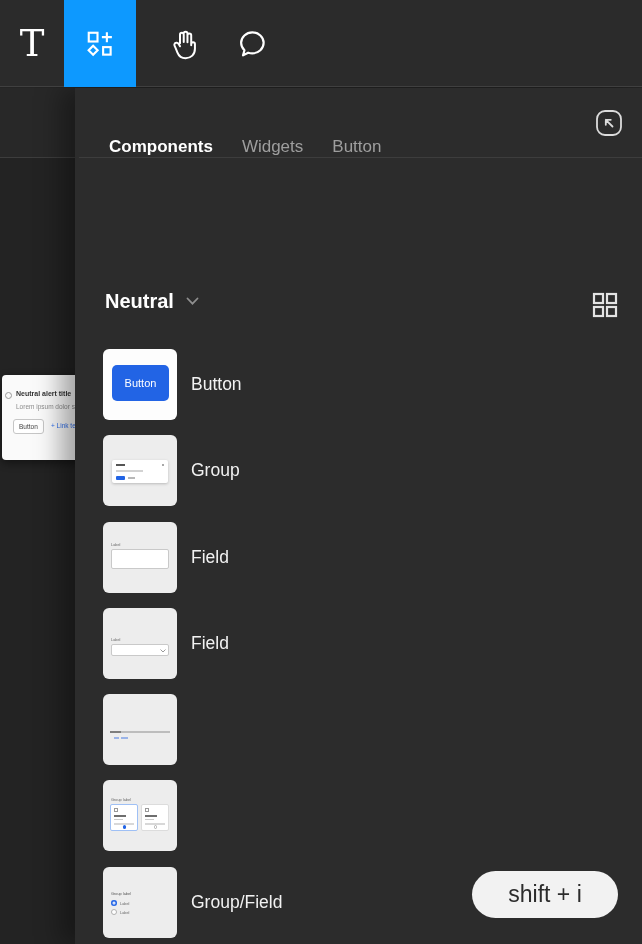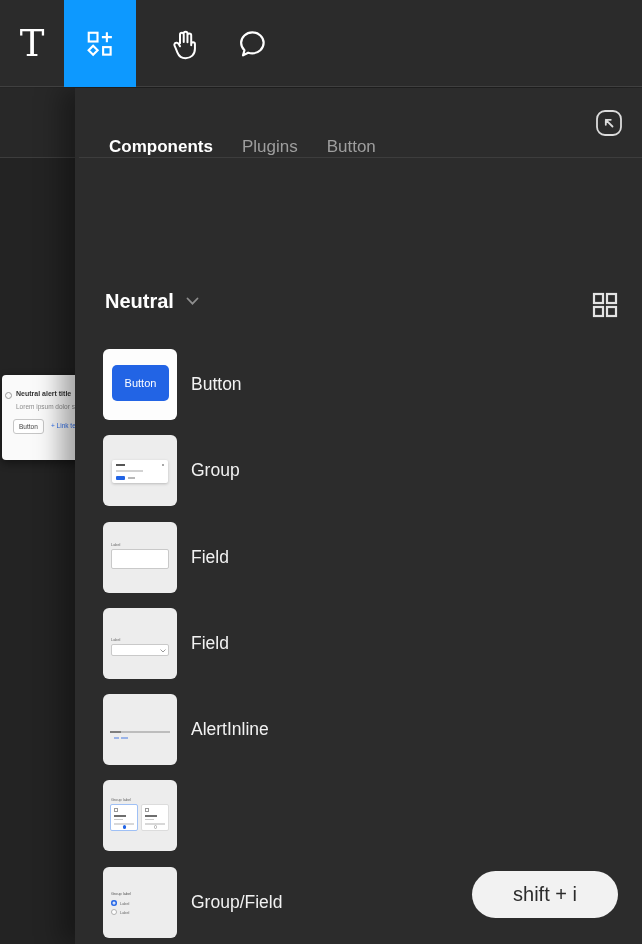--- a/index.html
+++ b/index.html
@@ -117,21 +117,21 @@
       <svg width="32" height="32" viewBox="0 0 25 25" fill="none" stroke="#ffffff" stroke-width="1.7" stroke-linejoin="round">
         <path d="M12.8 3.4c-4.9 0-8.8 3.7-8.8 8.2 0 2.3 1 4.3 2.6 5.8l-1.1 4 4-2.1c1 .3 2.1.5 3.3.5 4.9 0 8.8-3.7 8.8-8.2s-3.9-8.2-8.8-8.2z"></path>
       </svg>
     </div>
   </div>
 
   <div class="panel">
 
     <div class="panel-header">
       <span class="tab active">Components</span>
-      <span class="tab">Plugins</span>
+      <span class="tab">Widgets</span>
       <span class="tab">Button</span>
       <span class="open-window-btn">
         <svg width="30" height="30" viewBox="0 0 30 30" fill="none" stroke="#dcdcdc" stroke-width="1.8" stroke-linecap="round" stroke-linejoin="round">
           <rect x="3" y="3" width="24" height="24" rx="8"></rect>
           <path d="M18.5 18.5 11.8 11.8M11.8 16.8v-5h5"></path>
         </svg>
       </span>
     </div>
 
 
@@ -192,21 +192,20 @@
       <span class="item-label">Field</span>
     </div>
 
     <div class="item-row" style="top:606px;">
       <div class="thumb">
         <span class="bar" style="left:7px;top:37px;width:60px;height:1.5px;background:#bdbdbd;"></span>
         <span class="bar" style="left:7px;top:36.5px;width:11px;height:2px;background:#7e7e7e;"></span>
         <span class="bar" style="left:11px;top:43px;width:5px;height:1.5px;background:#9bb4e8;"></span>
         <span class="bar" style="left:18px;top:43px;width:7px;height:1.5px;background:#9bb4e8;"></span>
       </div>
-      <span class="item-label">AlertInline</span>
     </div>
 
     <div class="item-row" style="top:692px;">
       <div class="thumb">
         <span class="t-micro" style="position:absolute;left:8px;top:16px;">Group label</span>
         <div class="g-card" style="left:7px;border:1px solid #9fc0f5;">
           <span class="bar" style="left:3px;top:3px;width:3.5px;height:3.5px;background:#fff;border:1px solid #999;"></span>
           <span class="bar" style="left:3px;top:9.5px;width:12px;height:2px;background:#6e6e6e;"></span>
           <span class="bar" style="left:3px;top:13.5px;width:9px;height:1.5px;background:#c9c9c9;"></span>
           <span class="bar" style="left:3px;top:18px;width:20px;height:1.5px;background:#d8d8d8;"></span>
@@ -227,18 +226,18 @@
         <span class="t-micro" style="position:absolute;left:8px;top:23px;color:#555;">Group label</span>
         <span class="radio-dot" style="left:8px;top:33px;background:#2264e5;box-shadow:inset 0 0 0 1.5px #2264e5, inset 0 0 0 2.5px #fff;"></span>
         <span class="t-micro" style="position:absolute;left:17px;top:33px;">Label</span>
         <span class="radio-dot" style="left:8px;top:42px;background:#fff;border:1px solid #b0b0b0;"></span>
         <span class="t-micro" style="position:absolute;left:17px;top:42px;">Label</span>
       </div>
       <span class="item-label">Group/Field</span>
     </div>
 
     <div style="position:absolute;left:397px;top:783px;width:146px;height:47px;background:#f2f2f2;border-radius:24px;
-                display:flex;align-items:center;justify-content:center;font-size:20px;color:#2c2c2c;">
+                display:flex;align-items:center;justify-content:center;font-size:23px;color:#2c2c2c;">
       <span>shift + i</span>
     </div>
 
   </div>
 </div>
 
 </body></html>

